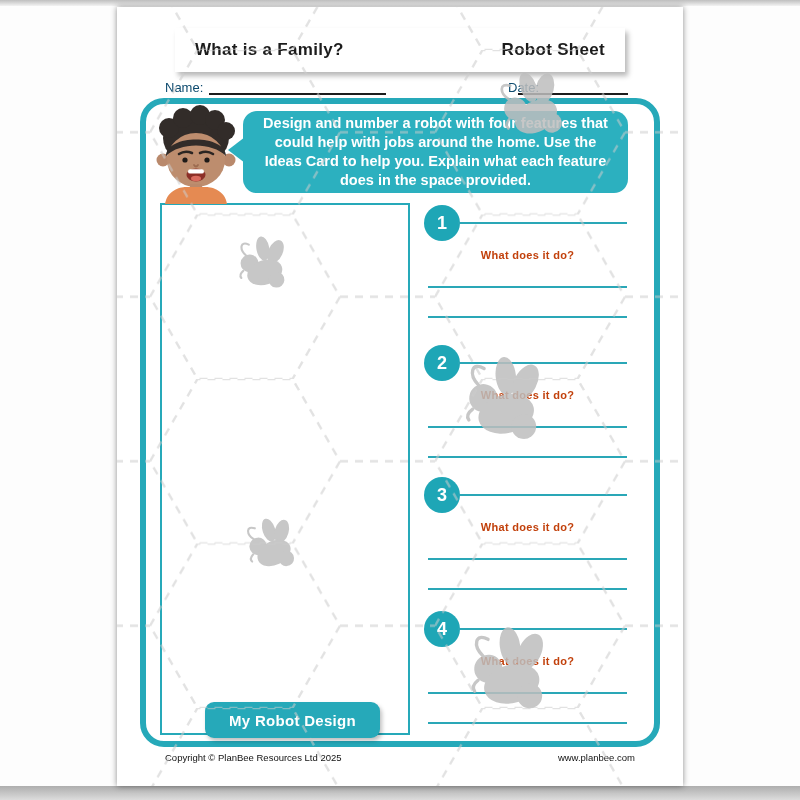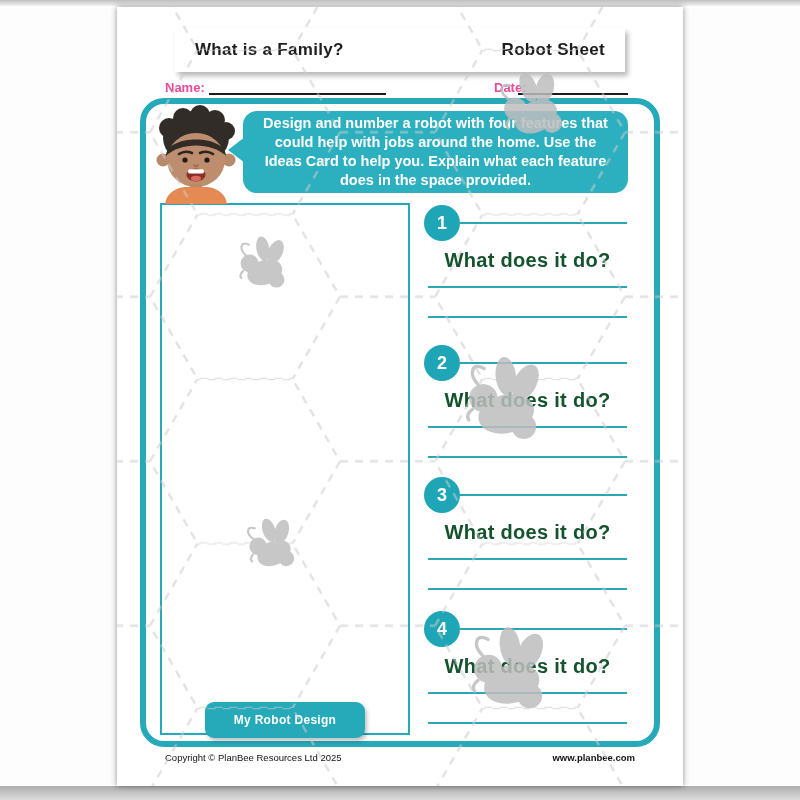--- a/index.html
+++ b/index.html
@@ -16,63 +16,63 @@
   
   .header-box { position:absolute; left:58px; top:21px; width:450px; height:44px;
                 background:#ffffff; box-shadow:3px 4px 5px rgba(0,0,0,.28);
                 display:flex; align-items:center; justify-content:space-between;
                 padding:0 20px; z-index:5;gap:24px; }
   .header-title { font-size:17px; font-weight:700; color:#1c1c1c; letter-spacing:.3px; }
   .header-sub   { font-size:17px; font-weight:700; color:#1c1c1c; letter-spacing:.3px; }
 
   
   .field-row { position:absolute; left:48px; top:73px; width:470px; height:18px; z-index:5; }
-  .field-label { position:absolute; font-size:13px; font-weight:700; color:#ec4899; }
+  .field-label { position:absolute; font-size:13px; font-weight:400; color:#0c4a6e; }
   .name-label { left:0; }
   .name-line { position:absolute; left:44px; top:13px; width:177px; border-bottom:2px solid #1c1c1c; }
-  .date-label { left:301px;padding-left:28px; }
+  .date-label { left:315px;padding-left:28px; }
   .date-line { position:absolute; left:353px; top:13px; width:110px; border-bottom:2px solid #1c1c1c; }
 
   
   .frame { position:absolute; left:23px; top:91px; width:520px; height:649px;
            border:6px solid #26a9b9; border-radius:24px; background:transparent; z-index:2; }
 
   
   .avatar { position:absolute; left:33px; top:97px; width:92px; height:100px; z-index:6; }
   .bubble { position:absolute; left:126px; top:104px; width:385px; height:82px;
             background:#2cb0bf; border-radius:14px; z-index:5;
             display:flex; align-items:center; justify-content:center; padding:6px 12px; }
   .bubble-tail { position:absolute; left:-15px; top:26px; width:0; height:0;
                  border-top:13px solid transparent; border-bottom:13px solid transparent;
                  border-right:17px solid #2cb0bf; }
   .bubble-text { color:#ffffff; font-size:14.5px; line-height:19px; text-align:center; font-weight:600; }
 
   
   .draw-box { position:absolute; left:43px; top:196px; width:250px; height:532px;
               border:2.5px solid #26a9b9; background:transparent; z-index:3; }
-  .draw-caption { position:absolute; left:88px; top:695px; width:160px; height:36px;
+  .draw-caption { position:absolute; left:88px; top:695px; width:175px; height:36px;
                   background:#26a9b9; border-radius:9px; z-index:6;
                   box-shadow:2px 3px 4px rgba(0,0,0,.25);
                   display:flex; align-items:center; justify-content:center;
-                  color:#ffffff; font-size:12px; font-weight:700; letter-spacing:.3px; }
+                  color:#ffffff; font-size:15px; font-weight:700; letter-spacing:.3px; }
 
   
   .qa-item { position:absolute; left:307px; width:203px; height:130px; z-index:4; }
   .qa-circle { position:absolute; left:0; top:0; width:36px; height:36px; border-radius:50%;
                background:#1ea6b6; color:#ffffff; font-size:18px; font-weight:700;
                display:flex; align-items:center; justify-content:center; }
   .qa-numline { position:absolute; left:34px; top:17px; width:169px; border-bottom:2px solid #2aa7b7; }
   .qa-question { position:absolute; left:4px; top:44px; width:199px; text-align:center;
-                 color:#14532d; font-size:20px; font-weight:600; letter-spacing:.3px; }
+                 color:#c2410c; font-size:11px; font-weight:600; letter-spacing:.3px; }
   .qa-line-a { position:absolute; left:4px; top:81px; width:199px; border-bottom:2px solid #2aa7b7; }
   .qa-line-b { position:absolute; left:4px; top:111px; width:199px; border-bottom:2px solid #2aa7b7; }
 
   
   .footer-copy { position:absolute; left:48px; top:745px; font-size:9.5px; font-weight:400; color:#111; z-index:5; }
-  .footer-site { position:absolute; right:48px; top:745px; font-size:9.5px; font-weight:700; color:#111; z-index:5; }
+  .footer-site { position:absolute; right:48px; top:745px; font-size:9.5px; font-weight:400; color:#111; z-index:5; }
 
   
   .bee { position:absolute; z-index:40; opacity:.85; pointer-events:none; }
   .bee svg { width:100%; height:100%; }
   .bee-1 { left:368px; top:63px;  width:96px;  height:70px; transform:rotate(-6deg); }
   .bee-2 { left:110px; top:228px; width:74px;  height:56px; transform:rotate(4deg); }
   .bee-3 { left:330px; top:348px; width:118px; height:88px; transform:rotate(8deg); }
   .bee-4 { left:120px; top:508px; width:70px;  height:58px; transform:rotate(-4deg); }
   .bee-5 { left:335px; top:618px; width:118px; height:88px; transform:rotate(6deg); }
 

